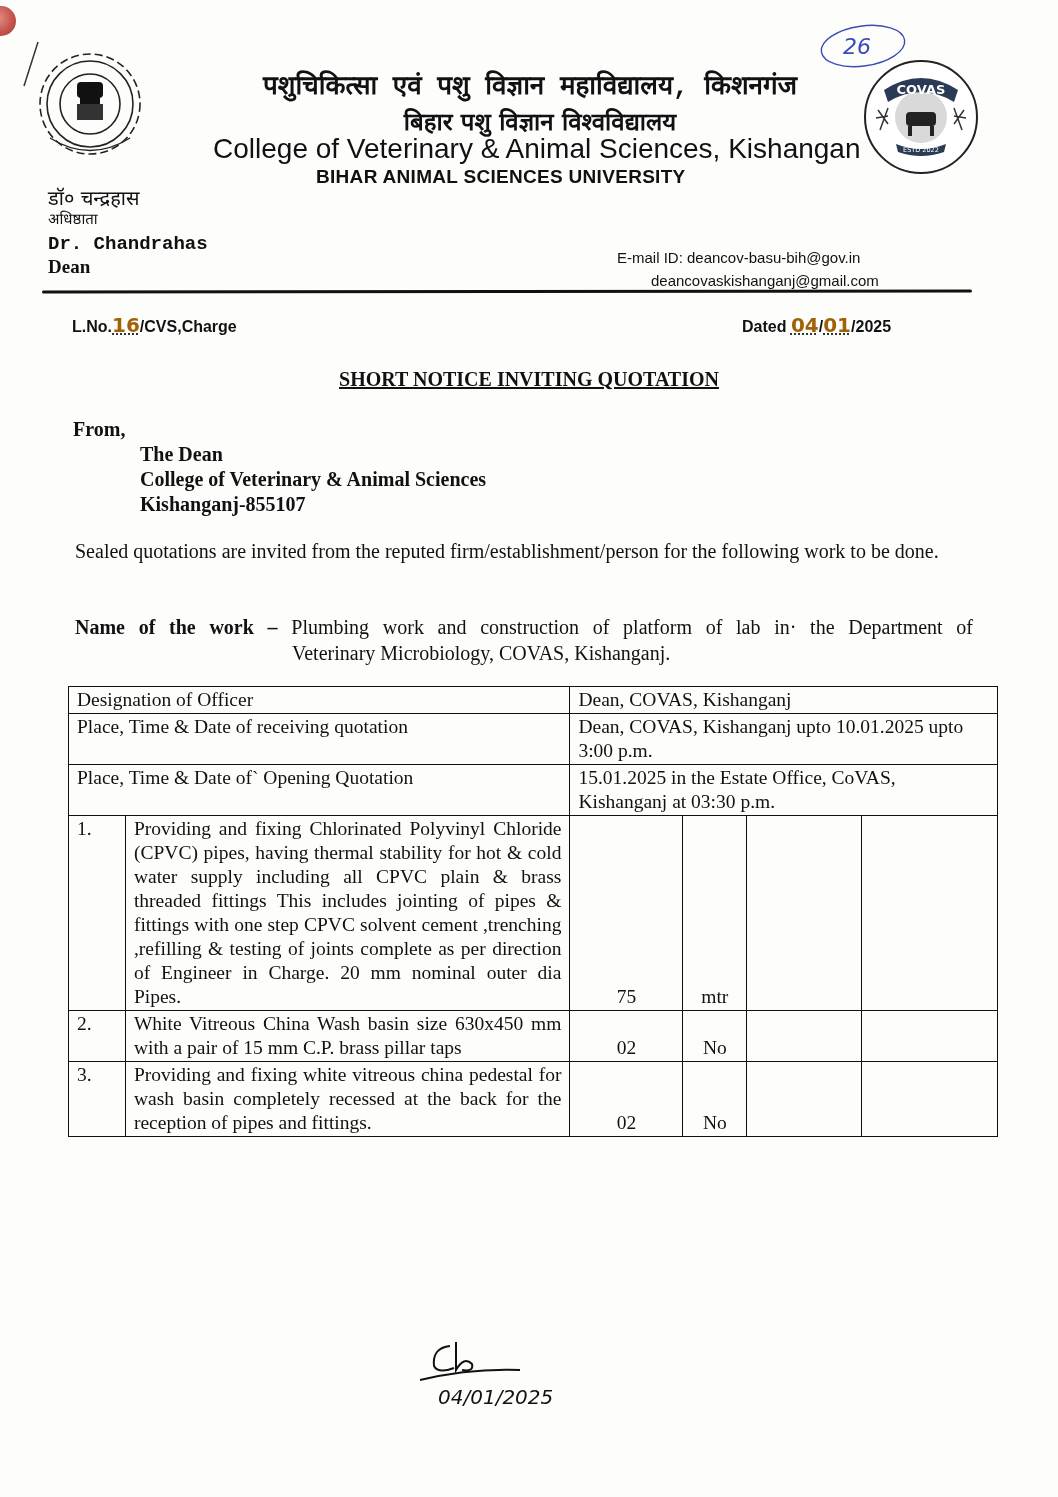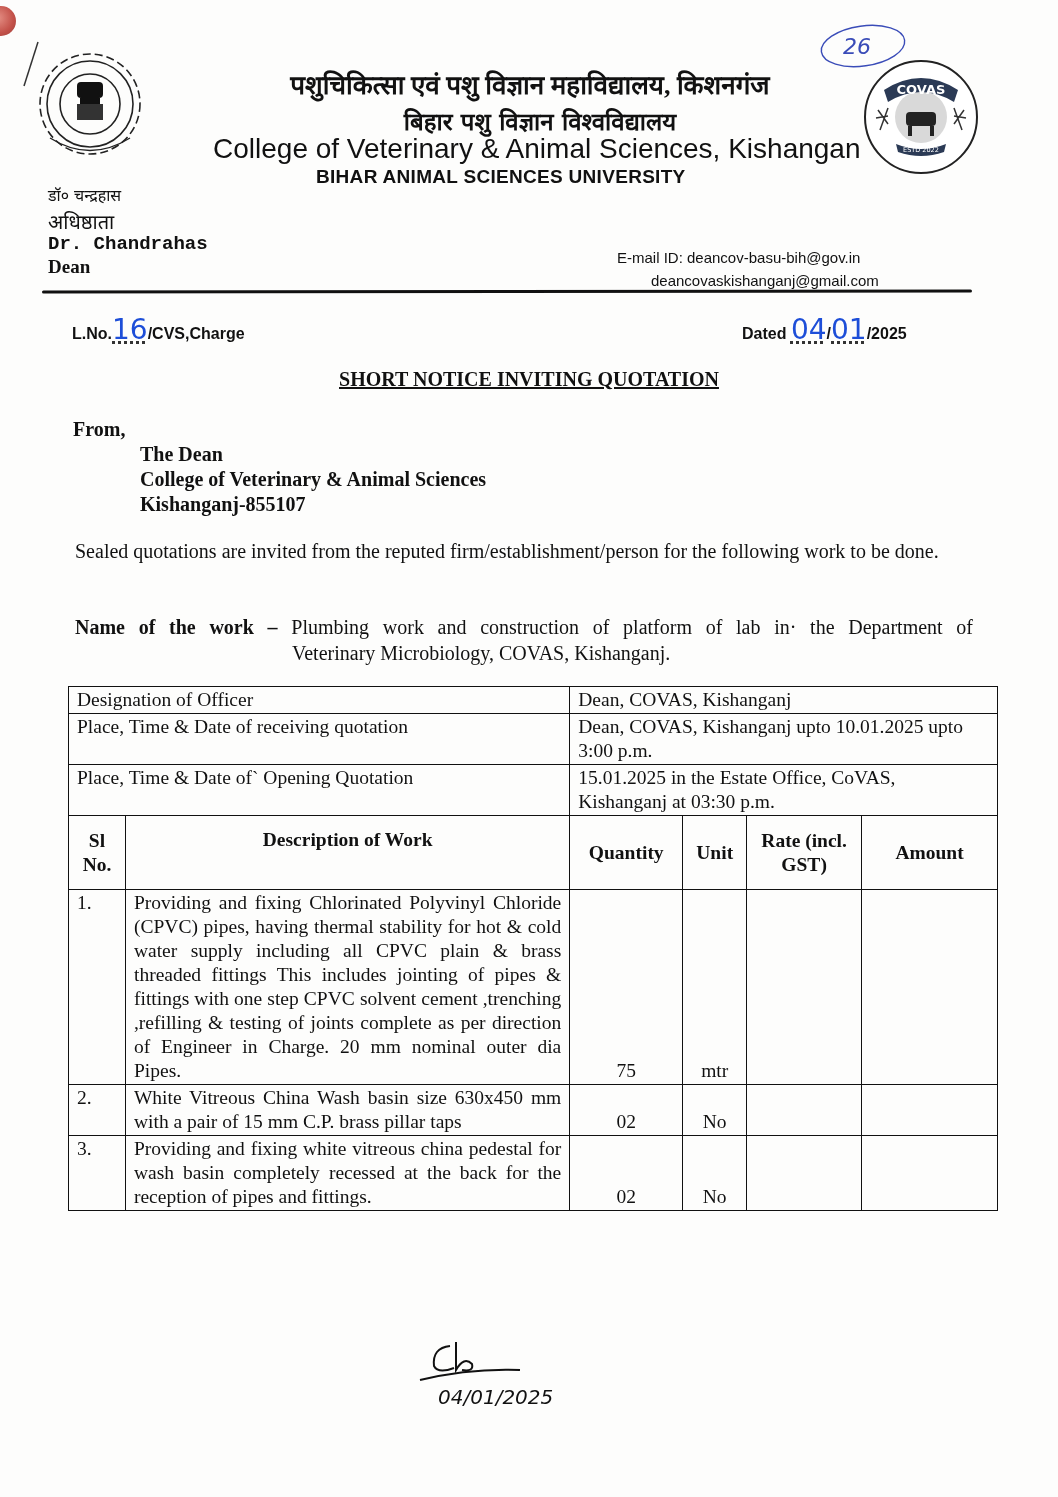--- a/index.html
+++ b/index.html
@@ -6,34 +6,34 @@
     body {
       width: 1058px; height: 1497px; background: #fdfdfc; position: relative;
       overflow: hidden; color: #111;
       font-family: "Liberation Serif", serif;
     }
     .abs { position: absolute; }
     .dot-red { left: -14px; top: 6px; width: 30px; height: 30px; border-radius: 50%;
       background: radial-gradient(circle at 40% 40%, #e07b6f, #b9332a 60%, #8a1d17); opacity: .85; }
     .logo-left { left: 22px; top: 38px; width: 130px; height: 130px; }
     .logo-right { left: 862px; top: 58px; width: 118px; height: 118px; }
-    .hindi1 { left: 250px; top: 66px; width: 560px; text-align: center; font-family: Liberation Serif, serif; font-size: 26px; font-weight: bold; }
+    .hindi1 { left: 250px; top: 66px; width: 560px; text-align: center; font-family: Liberation Mono, monospace; font-size: 26px; font-weight: bold; }
     .hindi2 { left: 360px; top: 104px; width: 360px; text-align: center; font-family: "DejaVu Sans", sans-serif; font-size: 24px; font-weight: bold; }
     .eng1 { left: 213px; top: 133px; font-family: "Liberation Sans", sans-serif; font-size: 28px; font-weight: normal; white-space: nowrap; }
     .eng2 { left: 316px; top: 166px; font-family: "Liberation Sans", sans-serif; font-size: 19px; font-weight: bold; white-space: nowrap; letter-spacing: .3px; }
-    .dean-hi1 { left: 48px; top: 184px; font-family: "DejaVu Sans", sans-serif; font-size: 16px; text-align: center; }
-    .dean-hi2 { left: 48px; top: 208px; font-family: "DejaVu Sans", sans-serif; font-size: 20px; }
+    .dean-hi1 { left: 48px; top: 184px; font-family: "DejaVu Sans", sans-serif; font-size: 20px; text-align: center; }
+    .dean-hi2 { left: 48px; top: 208px; font-family: "DejaVu Sans", sans-serif; font-size: 15px; }
     .dean-en1 { left: 48px; top: 233px; font-size: 19px; font-weight: bold; font-family: Liberation Mono, monospace; }
     .dean-en2 { left: 48px; top: 256px; font-size: 19px; font-weight: bold; }
     .email1 { left: 617px; top: 249px; font-family: "Liberation Sans", sans-serif; font-size: 15px; }
     .email2 { left: 651px; top: 272px; font-family: "Liberation Sans", sans-serif; font-size: 15px; }
     .rule { left: 42px; top: 290px; width: 930px; height: 3px; background: #111; border-radius: 2px; transform: rotate(-0.05deg); }
     .lno { left: 72px; top: 313px; font-family: "Liberation Sans", sans-serif; font-size: 16px; font-weight: bold; }
     .dated { left: 742px; top: 313px; font-family: "Liberation Sans", sans-serif; font-size: 16px; font-weight: bold; }
-    .hand { color: #1d4ed8; font-family: "DejaVu Sans", sans-serif; font-weight: normal; font-size: 28px; text-decoration: underline dotted #333; }
+    .hand { color: #a16207; font-family: "DejaVu Sans", sans-serif; font-weight: bold; font-size: 20px; text-decoration: underline dotted #333; }
     .title { left: 0; width: 1058px; top: 368px; text-align: center; font-size: 20px; font-weight: bold; }
     .title span { text-decoration: underline; }
     .from { left: 73px; top: 418px; font-size: 20px; font-weight: bold; }
     .addr { left: 140px; font-size: 20px; font-weight: bold; }
     .para { left: 75px; top: 538px; width: 898px; font-size: 20px; text-align: justify; line-height: 26px; }
     .work { left: 75px; top: 614px; width: 898px; font-size: 20px; line-height: 26px; }
     .work-line1 { text-align: justify; text-align-last: justify; }
     .work-line2 { padding-left: 217px; }
     .wt { font-weight: bold; }
     table.q { position: absolute; left: 68px; top: 686px; width: 930px; border-collapse: collapse; font-size: 19.5px; }
@@ -129,28 +129,20 @@
     <td colspan="4">Dean, COVAS, Kishanganj</td>
   </tr>
   <tr>
     <td colspan="2">Place, Time &amp; Date of receiving quotation</td>
     <td colspan="4">Dean, COVAS, Kishanganj upto 10.01.2025 upto 3:00 p.m.</td>
   </tr>
   <tr>
     <td colspan="2">Place, Time &amp; Date of` Opening Quotation</td>
     <td colspan="4">15.01.2025 in the Estate Office, CoVAS, Kishanganj at 03:30 p.m.</td>
   </tr>
-  <tr style="height:74px">
-    <td class="hd">Sl No.</td>
-    <td class="hd" style="vertical-align:top;padding-top:12px">Description of Work</td>
-    <td class="hd">Quantity</td>
-    <td class="hd">Unit</td>
-    <td class="hd">Rate (incl. GST)</td>
-    <td class="hd">Amount</td>
-  </tr>
   <tr>
     <td>1.</td>
     <td class="desc">Providing and fixing Chlorinated Polyvinyl Chloride (CPVC) pipes, having thermal stability for hot &amp; cold water supply including all CPVC plain &amp; brass threaded fittings This includes jointing of pipes &amp; fittings with one step CPVC solvent cement ,trenching ,refilling &amp; testing of joints complete as per direction of Engineer in Charge. 20 mm nominal outer dia Pipes.</td>
     <td class="bottom">75</td>
     <td class="bottom">mtr</td>
     <td></td>
     <td></td>
   </tr>
   <tr>
     <td>2.</td>

